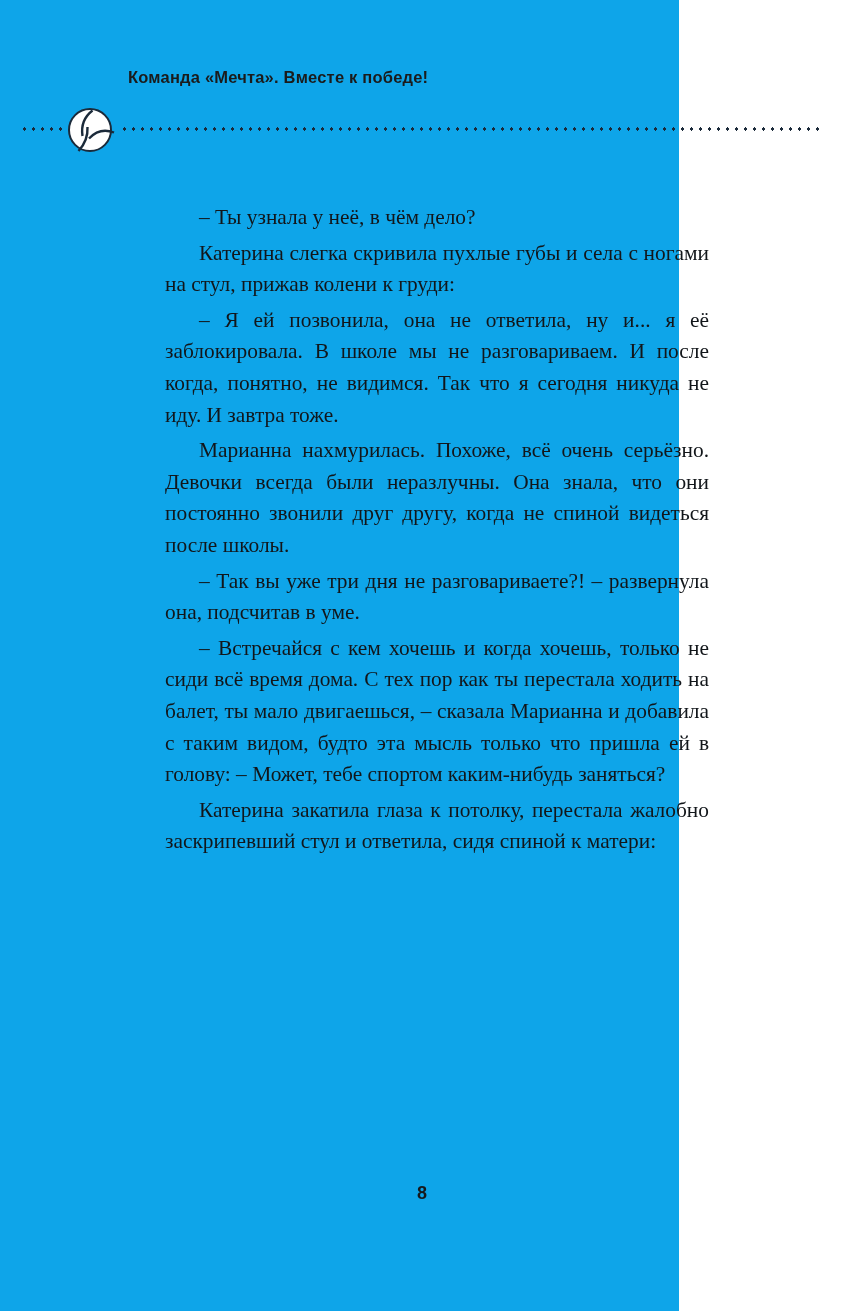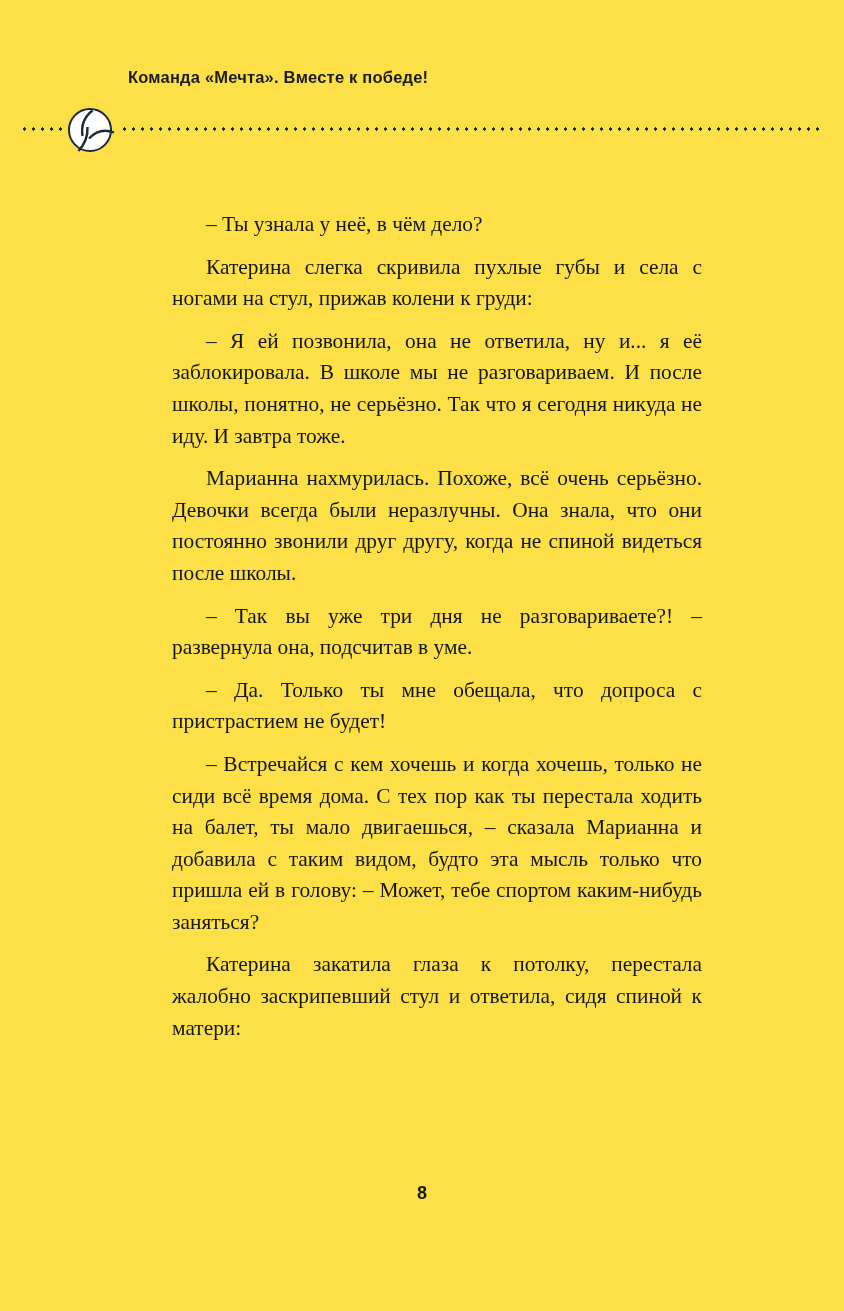--- a/index.html
+++ b/index.html
@@ -12,23 +12,23 @@
     height: 1311px;
     position: relative;
     font-family: "Liberation Serif", serif;
     color: #000000;
     overflow: hidden;
   }
 
   .page {
     position: absolute;
     top: 0; left: 0;
-    width: 844px;
+    width: 679px;
     height: 1311px;
-    background: #fde047;
+    background: #0ea5e9;
   }
 
   
   .running-head {
     position: absolute;
     top: 68px;
     left: 128px;
     font-family: "Liberation Sans", sans-serif;
     font-weight: bold;
     font-size: 16.5px;
@@ -91,21 +91,21 @@
     left: 161px;
     width: 552px;
     font-family: "Liberation Serif", serif;
     font-size: 21.4px;
     line-height: 31.6px;
     color: #12161a;
     text-align: justify;
     text-justify: inter-word;
   }
   .body-text p {
-    margin: 11px;
+    margin: 4px;
     text-indent: 34px;
     hyphens: manual;
   }
   .body-text p.last-line-left {
     text-align-last: left;
   }
 
   
   .folio {
     position: absolute;
@@ -134,23 +134,22 @@
         <path d="M46 24.5 C 37 21 28 23 21 30.5" fill="none" stroke="#1b2a3a" stroke-width="2.4"></path>
         <path d="M10.5 43 C 17 36 20 28 19.5 19" fill="none" stroke="#1b2a3a" stroke-width="2.4"></path>
       </svg>
     </div>
     <div class="dots-right"></div>
   </div>
 
   <div class="body-text">
     <p class="last-line-left">– Ты узнала у неё, в чём дело?</p>
     <p class="last-line-left">Катерина слегка скривила пухлые губы и села с ногами на стул, прижав колени к груди:</p>
-    <p class="last-line-left">– Я ей позвонила, она не ответила, ну и... я её заблокировала. В школе мы не разговариваем. И после школы, понятно, не серьёзно. Так что я сегодня никуда не иду. И завтра тоже.</p>
+    <p class="last-line-left">– Я ей позвонила, она не ответила, ну и... я её заблокировала. В школе мы не разговариваем. И после когда, понятно, не видимся. Так что я сегодня никуда не иду. И завтра тоже.</p>
     <p class="last-line-left">Марианна нахмурилась. Похоже, всё очень серьёзно. Девочки всегда были неразлучны. Она знала, что они постоянно звонили друг другу, когда не спиной видеться после школы.</p>
     <p class="last-line-left">– Так вы уже три дня не разговариваете?! – развернула она, подсчитав в уме.</p>
-    <p class="last-line-left">– Да. Только ты мне обещала, что допроса с пристрастием не будет!</p>
     <p class="last-line-left">– Встречайся с кем хочешь и когда хочешь, только не сиди всё время дома. С тех пор как ты перестала ходить на балет, ты мало двигаешься, – сказала Марианна и добавила с таким видом, будто эта мысль только что пришла ей в голову: – Может, тебе спортом каким-нибудь заняться?</p>
     <p class="last-line-left">Катерина закатила глаза к потолку, перестала жалобно заскрипевший стул и ответила, сидя спиной к матери:</p>
   </div>
 
   <div class="folio">8</div>
 
 </div>
 
 </body></html>

